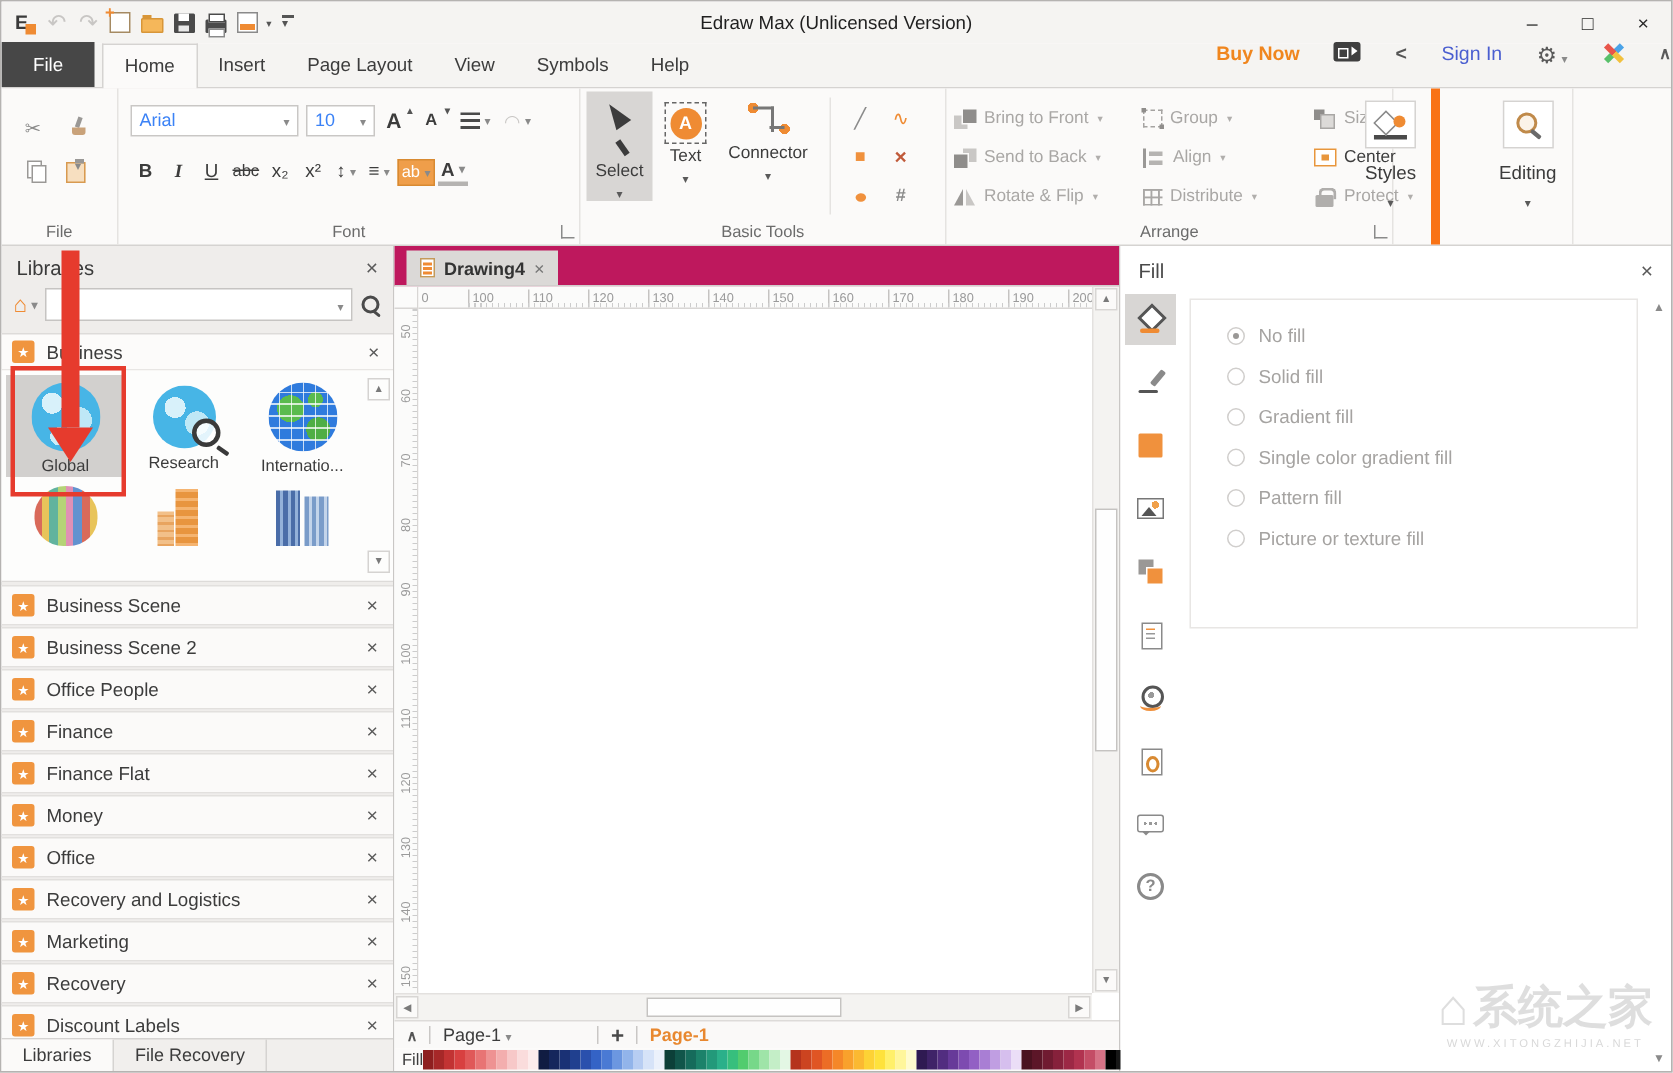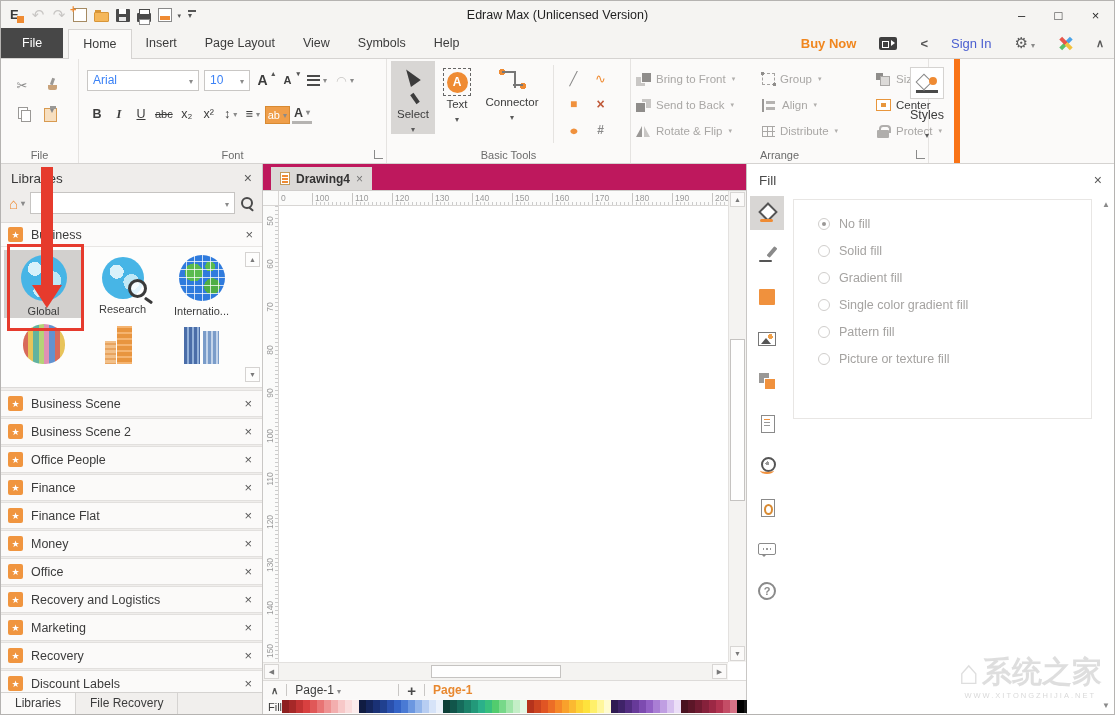--- a/index.html
+++ b/index.html
@@ -33,21 +33,21 @@
   .app-title{position:absolute;left:0;right:0;top:0;height:28px;line-height:28px;text-align:center;font-size:12.5px;color:#1f1f1f;pointer-events:none}
   .winctl{display:flex;margin-left:auto;position:relative;z-index:2}
   .wbtn{width:37px;height:28px;display:flex;align-items:center;justify-content:center;font-size:13px;color:#2b2b2b}
 
   
   .tabbar{position:absolute;left:0;top:28px;right:0;height:30px;background:#f5f4f2;border-bottom:1px solid #d5d3d1;display:flex;align-items:flex-end}
   .tabs{display:flex;align-items:flex-end;height:30px}
   .rtab{height:29px;line-height:29px;padding:0 14px;font-size:12.5px;color:#3c3c3c;white-space:nowrap}
   .rtab.t-file{background:#474747;color:#fff;padding:0 21px;margin-right:5px;height:30px;line-height:30px}
   .rtab.t-active{background:#fbfaf9;border:1px solid #d5d3d1;border-bottom:none;margin-bottom:-1px;height:30px}
-  .tab-right{margin-left:auto;display:flex;align-items:center;gap:23px;padding-right:10px;height:30px}
+  .tab-right{margin-left:auto;display:flex;align-items:flex-start;gap:23px;height:30px}
   .buynow{color:#f0861e;font-weight:bold;font-size:13px}
   .signin{color:#4a5ed0;font-size:13px}
   .imgshare{width:18px;height:13px;background:#3f3f3f;border-radius:2px;position:relative;display:inline-block}
   .imgshare::before{content:"";position:absolute;left:3px;top:4px;width:5px;height:5px;border:1px solid #fff}
   .imgshare::after{content:"";position:absolute;right:2px;top:3px;border-left:4px solid #fff;border-top:3px solid transparent;border-bottom:3px solid transparent}
   .sharelt::before{content:"<";font-weight:bold;color:#555;font-size:13px}
   .gear{position:relative;color:#5a5a5a}
   .gear::before{content:"⚙";font-size:15px}
   .pin{position:relative;width:15px;height:15px;display:inline-block}
   .pin::before{content:"";position:absolute;left:6px;top:0;width:4px;height:15px;background:linear-gradient(#4aa3e8 0 50%,#58c06a 50% 100%);transform:rotate(45deg)}
@@ -431,20 +431,28 @@
       <span class="dlg"></span>
     </div>
     <div class="rgroup g-styles">
       <div class="bigv">
         <span class="icon-box">
             <span class="styles-ic"></span>
           </span>
         <span>Styles</span>
       </div>
     </div>
+    <div class="rgroup g-editing">
+      <div class="bigv">
+        <span class="icon-box">
+            <span class="edit-ic"></span>
+          </span>
+        <span>Editing</span>
+      </div>
+    </div>
   </div>
 
   <div class="lpanel">
     <div class="lp-head">
       <span>Libraries</span>
       <span class="xbtn"></span>
     </div>
     <div class="search-row">
       <span class="home-ic dd"></span>
       <div class="sinput">

